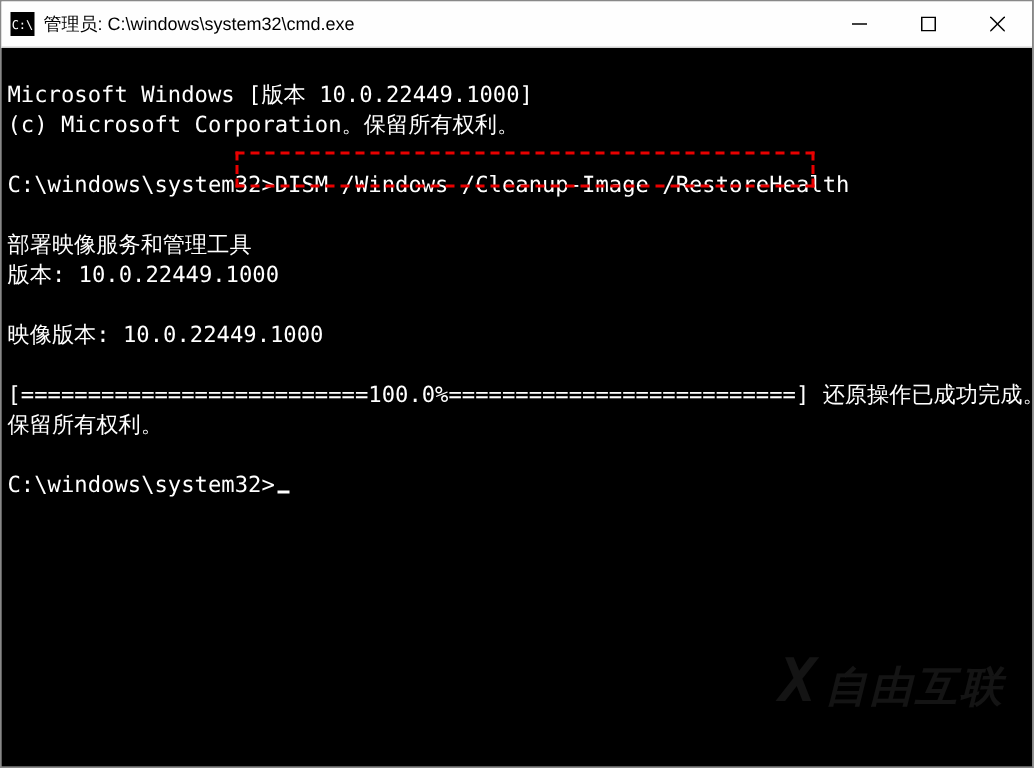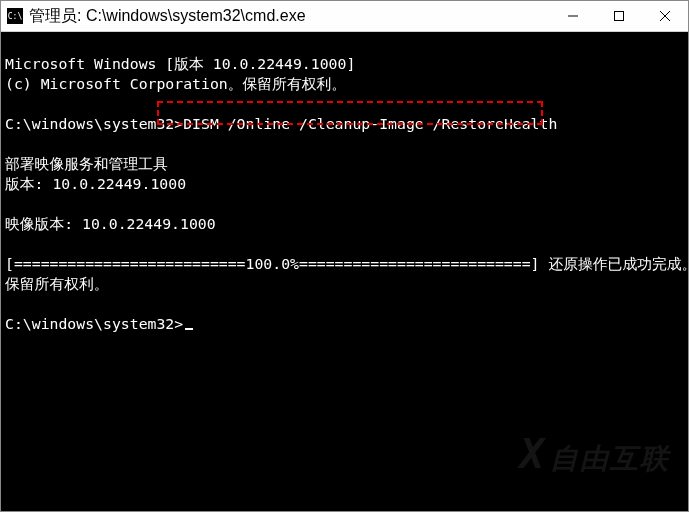--- a/index.html
+++ b/index.html
@@ -1,19 +1,19 @@
 <!DOCTYPE html>
 <html><head>
 <meta charset="utf-8">
 <style>
 html,body{margin:0;padding:0;width:689px;height:512px;background:#f0f0f0;font-family:"Microsoft YaHei",sans-serif;overflow:hidden}
 .window{width:689px;height:512px;background:#f5f5f5;display:flex;flex-direction:column;box-sizing:border-box;border:1px solid #888}
 .titlebar{height:30px;background:#fefefe;display:flex;align-items:center;border-bottom:1px solid #d0d0d0}
 .title-icon{width:16px;height:16px;margin:0 6px;background:#000;display:inline-flex;align-items:center;justify-content:center;color:#fff;font-size:8px;font-family:monospace}
-.title-text{font-size:16px;color:#000;flex:0 0 auto}
+.title-text{font-size:12px;color:#000;flex:0 0 auto}
 .title-spacer{flex:1}
 .winbtn{width:46px;height:30px;display:flex;align-items:center;justify-content:center;font-size:13px;color:#000}
 .winbtn svg{width:10px;height:10px}
 .terminal{flex:1;background:#000;color:#fff;font-family:"NSimSun","SimSun","Consolas",monospace;font-size:14.8px;line-height:1.35;padding:2px 4px;overflow:hidden;position:relative;white-space:pre}
 .terminal .line{white-space:pre}
 .highlight-box{border:2px dashed #e80000;position:absolute;left:156px;top:69px;width:382px;height:20px;pointer-events:none}
 .cursor{display:inline-block;width:8px;height:2px;background:#fff;vertical-align:-1px;margin-left:2px}
 .watermark{position:absolute;right:18px;bottom:30px;color:rgba(255,255,255,.08);font-size:28px;font-weight:bold;font-style:italic;letter-spacing:2px}
 .watermark .x{font-size:40px;margin-right:4px}
 </style>
@@ -40,21 +40,21 @@
           <line x1="0" y1="0" x2="10" y2="10" stroke="#000" stroke-width="1"></line>
           <line x1="10" y1="0" x2="0" y2="10" stroke="#000" stroke-width="1"></line>
         </svg>
     </div>
   </div>
 
   <div class="terminal">
 <span class="line">Microsoft Windows [版本 10.0.22449.1000]</span>
 <span class="line">(c) Microsoft Corporation。保留所有权利。</span>
 <span class="line"> </span>
-<span class="line"><span>C:\windows\system32&gt;</span><span>DISM /Online /Cleanup-Image /RestoreHealth</span></span>
+<span class="line"><span>C:\windows\system32&gt;</span><span>DISM /Windows /Cleanup-Image /RestoreHealth</span></span>
 <span class="line"> </span>
 <span class="line">部署映像服务和管理工具</span>
 <span class="line">版本: 10.0.22449.1000</span>
 <span class="line"> </span>
 <span class="line">映像版本: 10.0.22449.1000</span>
 <span class="line"> </span>
 <span class="line">[==========================100.0%==========================] 还原操作已成功完成。</span>
 <span class="line">保留所有权利。</span>
 <span class="line"> </span>
 <span class="line"><span>C:\windows\system32&gt;</span><span class="cursor"></span></span>

